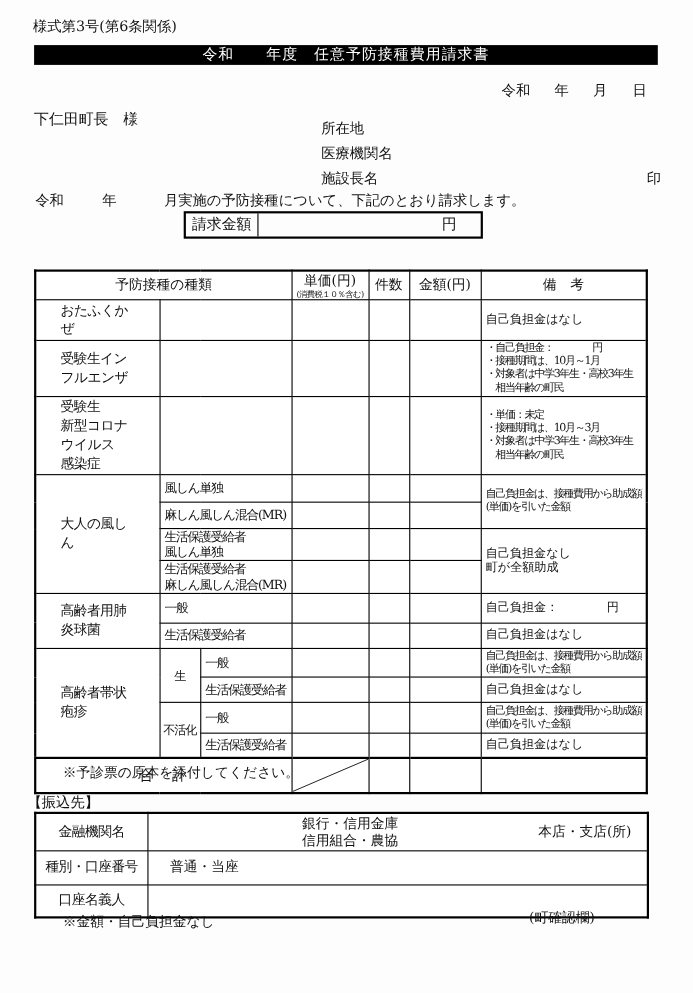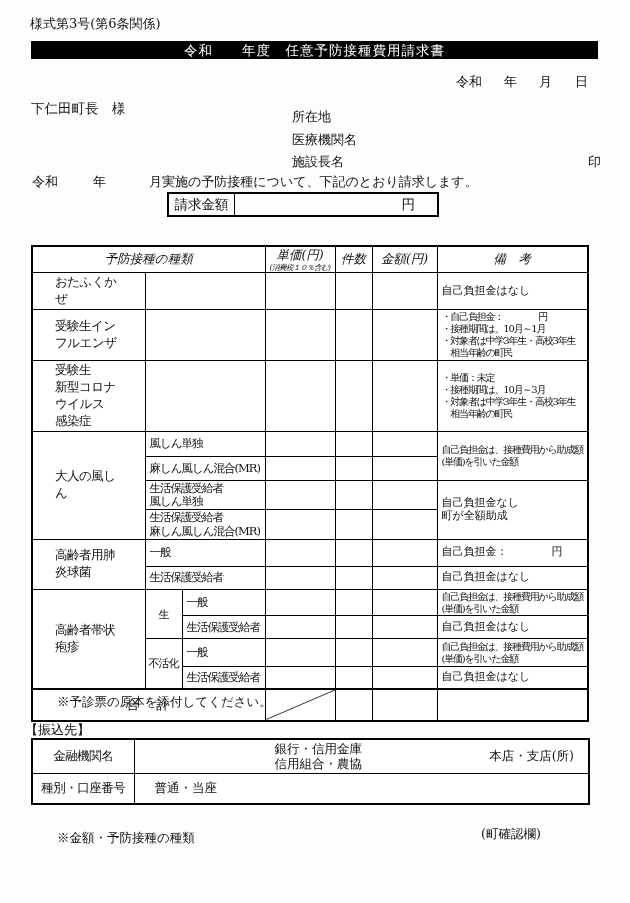--- a/index.html
+++ b/index.html
@@ -32,21 +32,21 @@
   .claim-value { flex:1; text-align:right; padding-right:22px; line-height:21px; }
 
   .sec-label { font-size:13px; }
   .breakdown-label { left:25px; top:246px; }
   .payee-label { left:25px; top:721px; }
 
   table { border-collapse:collapse; table-layout:fixed; background:#fff; }
   td, th { border:1px solid #000; font-weight:normal; overflow:hidden; }
 
   .main-table { left:31px; top:245px; width:557px; border:2px solid #000; }
-  .main-table th { font-size:12.5px; text-align:center; vertical-align:middle; padding:0 2px;font-style:italic; }
+  .main-table th { font-size:12.5px; text-align:center; vertical-align:middle; padding:0 2px; }
   .main-table td { vertical-align:middle; }
   .uprice-note { display:block; font-size:7.5px; letter-spacing:-0.5px; line-height:7px; padding-bottom:1px; }
   .name-cell { font-size:12.5px; padding:1px 22px; letter-spacing:-0.5px; }
   .sub-cell  { font-size:11.5px; padding:1px 4px; letter-spacing:-1px; line-height:1.15; }
   .mid-cell  { font-size:11px; text-align:center; padding:0; letter-spacing:-1px; }
   .rem-cell  { font-size:11px; padding:1px 4px; line-height:1.18; vertical-align:middle; }
   .fit       { font-size:10px; letter-spacing:-1.2px; }
   .bt-dot    { border-top:1px dotted #888; }
   .bt-thick  { border-top:2px solid #000; }
   .total-cell { text-align:center; font-size:13px; letter-spacing:2px; }
@@ -280,20 +280,24 @@
           <span class="bank-right">本店・支店(所)</span>
         </div>
       </td>
     </tr>
     <tr style="height:31px">
       <td class="p-label">種別・口座番号</td>
       <td class="acct-val">
         <span>普通・当座</span>
       </td>
     </tr>
+    <tr style="height:30px">
+      <td class="p-label">口座名義人</td>
+      <td></td>
+    </tr>
   </tbody>
     </table>
 
-  <div class="abs note note-2">※金額・予防接種の種類</div>
+  <div class="abs note note-2">※金額・自己負担金なし</div>
   <div class="abs confirm-label">(町確認欄)</div>
 
 
 </div>
 
 </body></html>

